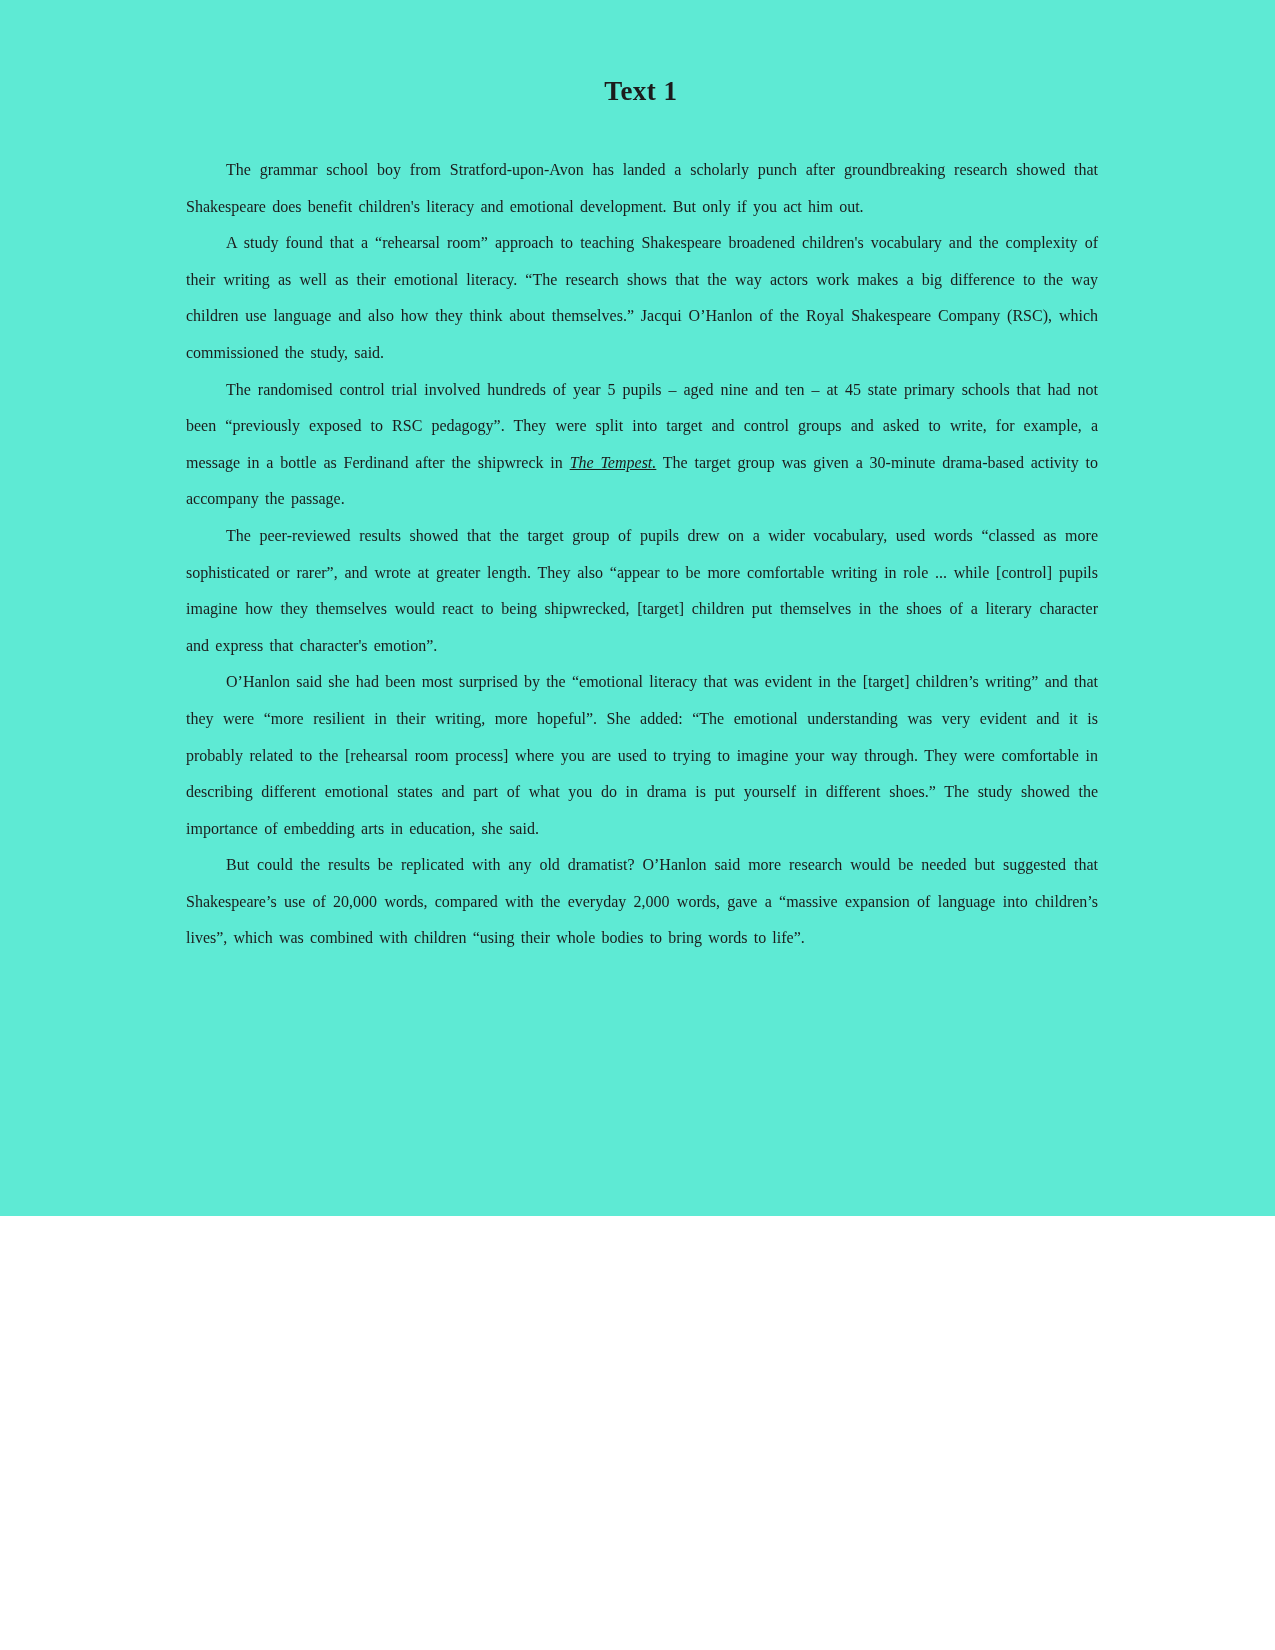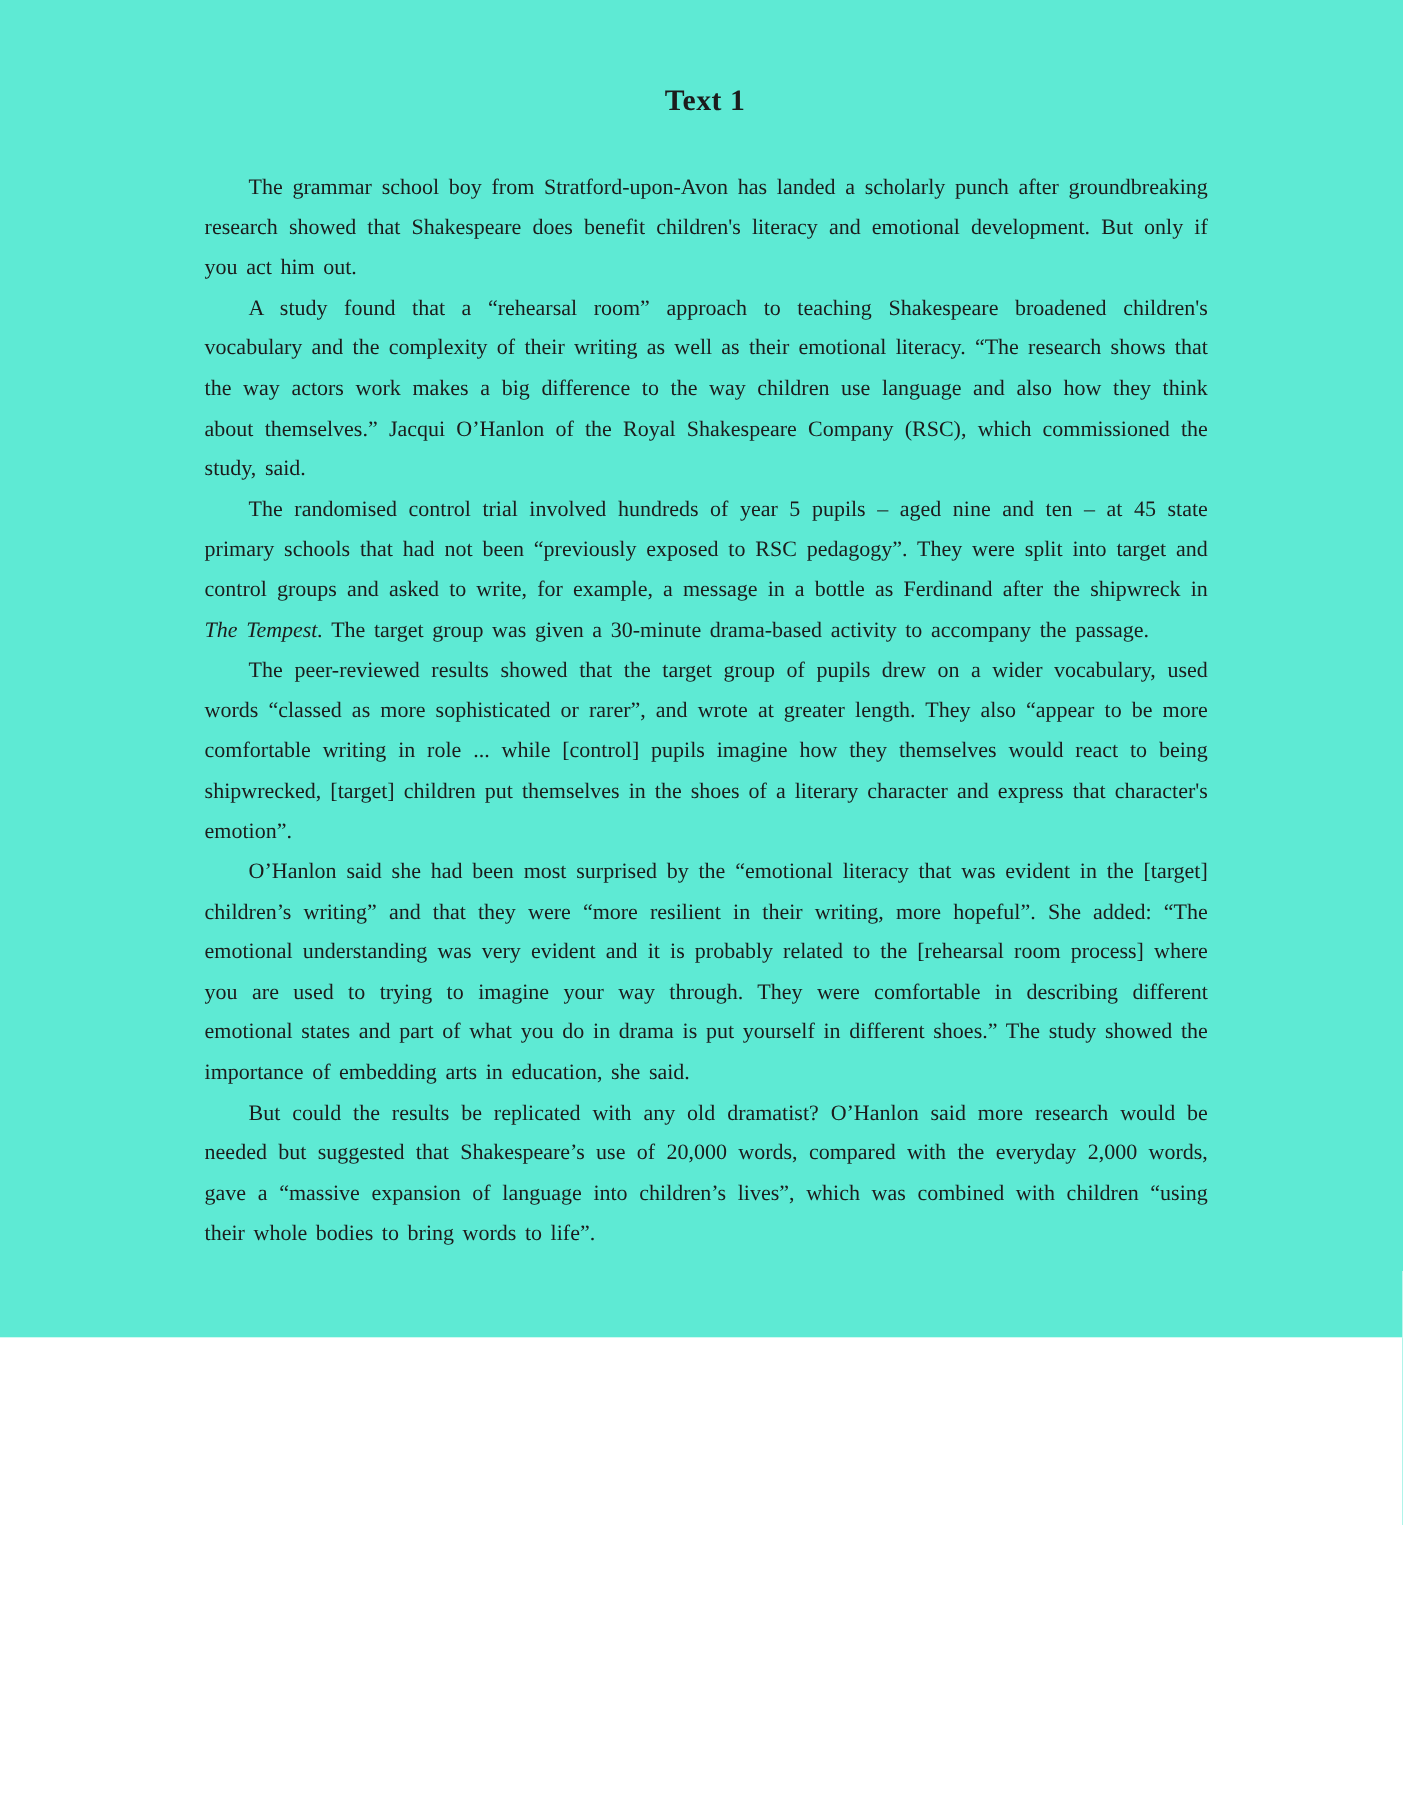--- a/index.html
+++ b/index.html
@@ -25,32 +25,33 @@
     text-align: center;
     font-size: 27px;
     font-weight: bold;
     letter-spacing: 0.5px;
   }
   .passage {
     position: absolute;
     top: 152px;
     left: 186px;
     width: 912px;
-    font-size: 20px;
+    font-size: 16px;
     line-height: 36.6px;
     text-align: justify;
   }
   .para {
     margin: 0;
     padding: 0;
     text-indent: 40px;
     word-spacing: 0.14em;
   }
   .para em {
     font-style: italic;
+    text-decoration: underline;
   }
   .footer {
     position: absolute;
     top: 1536px;
     left: 0;
     width: 1275px;
     text-align: center;
     font-size: 25px;
     letter-spacing: 3px;
     color: #222222;

